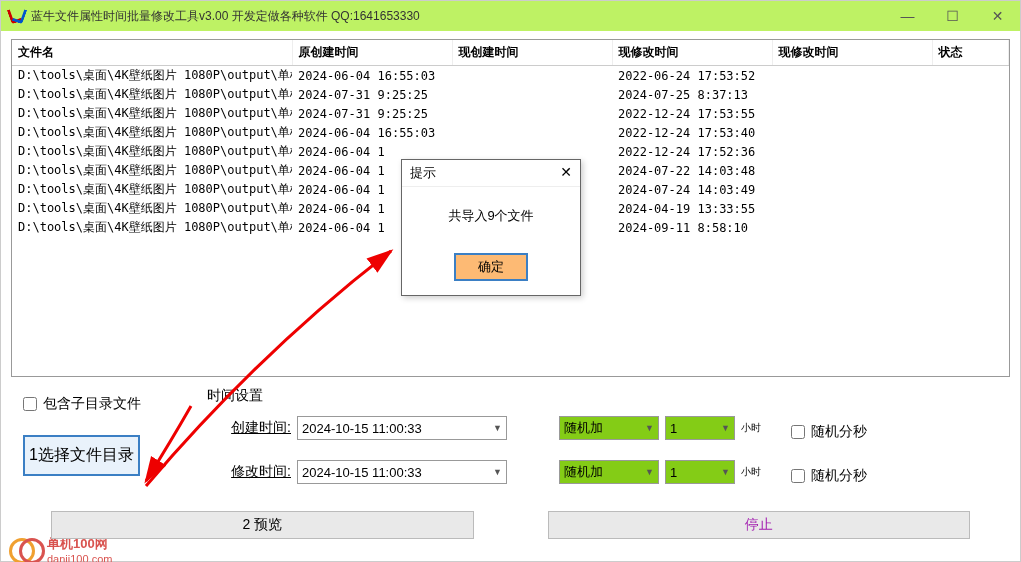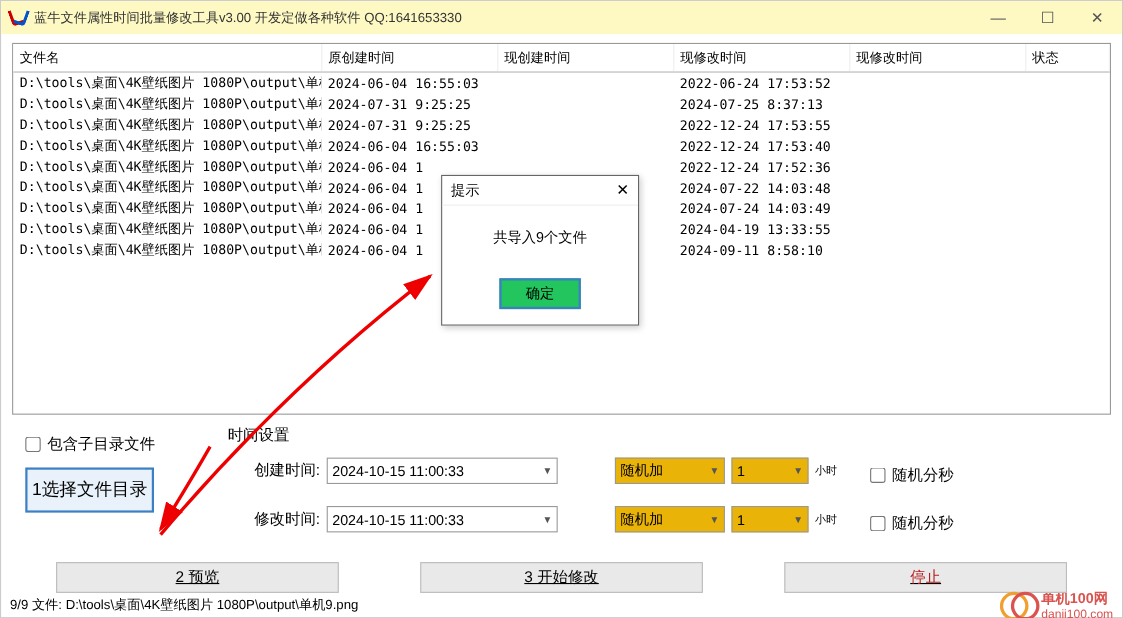--- a/index.html
+++ b/index.html
@@ -1,58 +1,58 @@
 <!DOCTYPE html>
 <html><head>
 <meta charset="utf-8">
 <style>
 * { box-sizing: border-box; margin: 0; padding: 0; font-family: "Microsoft YaHei", sans-serif; }
 body { background: #f0f0f0; width: 1021px; height: 562px; overflow: hidden; }
 .window { width: 1021px; height: 562px; background: #fff; border: 1px solid #ccc; display: flex; flex-direction: column; }
-.titlebar { height: 30px; background: #fef9c3; display: flex; align-items: center; padding-left: 8px; }
+.titlebar { height: 30px; background: #bef264; display: flex; align-items: center; padding-left: 8px; }
 .logo { width: 16px; height: 16px; margin-right: 6px; position: relative; }
 .logo::before { content: ""; position: absolute; width: 8px; height: 12px; border-left: 3px solid #c00; border-bottom: 3px solid #c00; transform: rotate(-20deg); left: 0; border-radius: 0 0 0 4px; }
 .logo::after { content: ""; position: absolute; width: 8px; height: 12px; border-right: 3px solid #05c; border-bottom: 3px solid #05c; transform: rotate(20deg); right: 0; border-radius: 0 0 4px 0; }
 .title { font-size: 12px; color: #333; flex: 1; }
 .winbtns { display: flex; }
 .winbtn { width: 45px; height: 30px; display: flex; align-items: center; justify-content: center; color: #555; font-size: 14px; }
 .content { flex: 1; padding: 8px 10px 0 10px; display: flex; flex-direction: column; position: relative; }
 .table-wrap { border: 1px solid #999; height: 338px; overflow: hidden; background: #fff; }
 .table { width: 100%; font-size: 12px; border-collapse: collapse; table-layout: fixed; }
-.table th { text-align: left; font-weight: normal; padding: 4px 6px; background: #fff; border-bottom: 1px solid #ccc; border-right: 1px solid #eee; }
+.table th { text-align: left; font-weight: bold; padding: 4px 6px; background: #fff; border-bottom: 1px solid #ccc; border-right: 1px solid #eee; }
 .table td { padding: 1px 6px; font-family: "Consolas", monospace; font-size: 12px; white-space: nowrap; overflow: hidden; }
 .bottom { height: 130px; padding-top: 10px; display: flex; }
-.left-col { width: 190px; display: flex; flex-direction: column; align-items: flex-start; padding-left: 12px; gap: 12px; }
+.left-col { width: 190px; display: flex; flex-direction: column; align-items: flex-start; padding-left: 12px; gap: 22px; }
 .checkbox-row { display: flex; align-items: center; gap: 6px; font-size: 14px; margin-top: 8px; }
 .checkbox-row input { width: 14px; height: 14px; }
 .sel-btn { border: 2px solid #3b7fc4; background: #e9f2fb; padding: 8px 4px; font-size: 16px; }
 .right-col { flex: 1; }
 .group-title { font-size: 14px; margin-bottom: 10px; margin-left: 6px; }
 .time-row { display: flex; align-items: center; gap: 6px; margin-bottom: 18px; font-size: 14px; }
-.time-label { width: 70px; text-align: right; margin-left: 20px; }
+.time-label { width: 70px; text-align: right; margin-left: 20px; text-decoration: underline; }
 .time-input { width: 210px; height: 24px; border: 1px solid #999; padding: 0 4px; font-size: 13px; display: flex; align-items: center; justify-content: space-between; background: #fff; }
-.dropdown { height: 24px; border: 1px solid #999; padding: 0 4px; font-size: 13px; display: flex; align-items: center; justify-content: space-between; background: #eab308; }
+.dropdown { height: 24px; border: 1px solid #999; padding: 0 4px; font-size: 13px; display: flex; align-items: center; justify-content: space-between; background: #84cc16; }
 .dropdown.mode { width: 100px; margin-left: 46px; }
 .dropdown.num { width: 70px; }
 .unit { font-size: 10px; }
 .caret { font-size: 9px; color: #555; }
-.action-row { display: flex; gap: 74px; padding: 4px 40px 0 40px; text-decoration: underline; }
+.action-row { display: flex; gap: 74px; padding: 4px 40px 0 40px; }
 .action-btn { flex: 1; height: 28px; background: #e9e9e9; border: 1px solid #bbb; font-size: 14px; display: flex; align-items: center; justify-content: center; }
-.action-btn.disabled { color: #b91c1c; }
+.action-btn.disabled { color: #a21caf; }
 .statusbar { height: 22px; padding: 2px 8px; font-size: 12px; display: flex; align-items: center; justify-content: space-between; }
 .watermark { display: flex; align-items: center; gap: 6px; color: #d9534f; font-size: 13px; font-weight: bold; }
 .wm-ico { position: relative; width: 32px; height: 24px; }
 .wm-ico::before { content: ""; position: absolute; width: 20px; height: 20px; border: 3px solid #f0a030; border-radius: 50%; left: 0; }
 .wm-ico::after { content: ""; position: absolute; width: 20px; height: 20px; border: 3px solid #d9534f; border-radius: 50%; left: 10px; }
 .dialog { position: absolute; left: 400px; top: 128px; width: 180px; background: #fff; border: 1px solid #666; box-shadow: 2px 2px 6px rgba(0,0,0,0.2); }
 .dialog-title { display: flex; justify-content: space-between; padding: 4px 8px; font-size: 13px; border-bottom: 1px solid #eee; }
 .dialog-close { font-size: 14px; }
 .dialog-body { padding: 20px 12px; font-size: 13px; text-align: center; }
 .dialog-footer { display: flex; justify-content: center; padding: 8px 0 14px 0; }
-.dialog-ok { border: 2px solid #3b7fc4; background: #22c55e; padding: 3px 22px; font-size: 13px; }
+.dialog-ok { border: 2px solid #3b7fc4; background: #fdba74; padding: 3px 22px; font-size: 13px; }
 .arrow { position: absolute; pointer-events: none; }
 .arrow svg { overflow: visible; }
 </style>
 </head>
 <body>
 
 <div class="window">
   <div class="titlebar">
     <div class="logo"></div>
     <div class="title">蓝牛文件属性时间批量修改工具v3.00  开发定做各种软件  QQ:1641653330</div>
@@ -209,21 +209,20 @@
           <label class="checkbox-row" style="margin-left:24px">
               <input type="checkbox" style="">
               <span>随机分秒</span>
             </label>
         </div>
       </div>
     </div>
 
     <div class="action-row">
       <div class="action-btn">2 预览</div>
-      <div class="action-btn">3 开始修改</div>
       <div class="action-btn disabled">停止</div>
     </div>
 
     <div class="dialog">
       <div class="dialog-title">
         <span>提示</span>
         <span class="dialog-close">✕</span>
       </div>
       <div class="dialog-body">共导入9个文件</div>
       <div class="dialog-footer">
@@ -247,21 +246,20 @@
             <marker id="ah2" markerWidth="10" markerHeight="10" refX="8" refY="3" orient="auto">
               <path d="M0,0 L9,3 L0,6 Z" fill="#e00"></path>
             </marker>
           </defs>
           <path d="M50,5 Q30,40 5,80" stroke="#e00" stroke-width="3" fill="none" marker-end="url(#ah2)"></path>
         </svg>
     </div>
   </div>
 
   <div class="statusbar">
-    <span>9/9 文件:  D:\tools\桌面\4K壁纸图片 1080P\output\单机9.png</span>
     <div class="watermark">
       <div class="wm-ico"></div>
       <div>
         <div>单机100网</div>
         <div style="font-size:11px;font-weight:normal">danji100.com</div>
       </div>
     </div>
   </div>
 </div>
 

